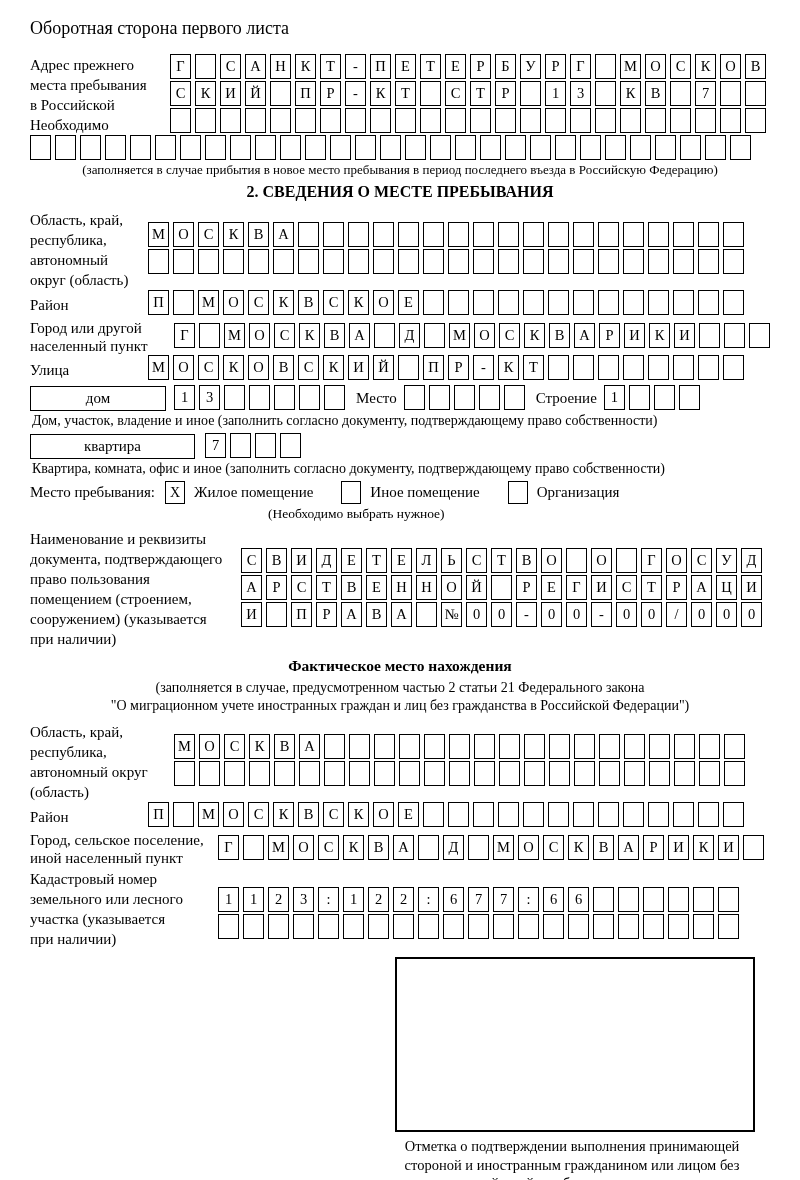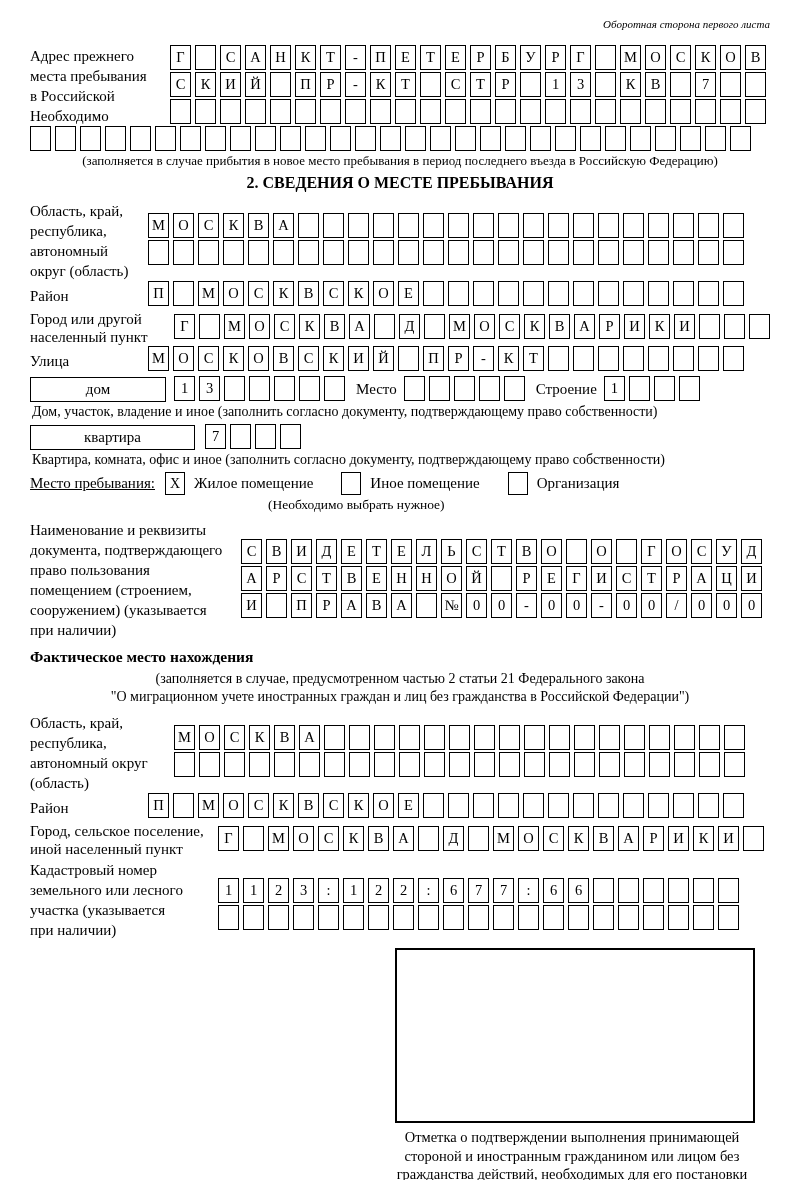--- a/index.html
+++ b/index.html
@@ -2,44 +2,44 @@
 <html><head>
 <meta charset="utf-8">
 <style>
   html,body{margin:0;padding:0;background:#e8e8e8;}
   .page{
     width:800px;height:1180px;background:#ffffff;color:#000;
     font-family:"Liberation Serif","DejaVu Serif",serif;font-size:15px;
     box-sizing:border-box;padding:14px 30px 0 30px;margin:0 auto;
     position:relative;overflow:hidden;
   }
-  .hdr{text-align:right;font-size:11px;margin:4px 0 14px 0;font-style:italic;}
+  .hdr{text-align:left;font-size:18px;margin:4px 0 14px 0;}
   .frow{display:flex;align-items:center;}
   .lbl{flex:none;font-size:15px;line-height:20px;padding-top:2px;}
   .w140{width:140px}.w118{width:118px}.w144{width:144px}.w211{width:211px}.w188{width:188px}
   .boxcol{display:flex;flex-direction:column;}
   .boxrow{display:flex;margin-bottom:2px;height:25px;}
   .cell{
     flex:none;width:21px;height:25px;margin-right:4px;border:1.5px solid #000;
     box-sizing:border-box;display:flex;align-items:center;justify-content:center;
     font-size:14.5px;line-height:1;
   }
   .caption{font-size:13px;text-align:center;line-height:16px;margin:2px 0 3px 0;}
   .h2{font-weight:bold;text-align:center;font-size:16px;margin:5px 0 7px 0;}
-  .h3{font-weight:bold;text-align:left;font-size:15.5px;margin:8px 0 4px 0;}
+  .h3{font-weight:bold;text-align:center;font-size:15.5px;margin:8px 0 4px 0;}
   .ccap{font-size:14px;text-align:center;line-height:18px;margin-bottom:5px;}
   .widebox{flex:none;border:1.5px solid #000;height:25px;box-sizing:border-box;
     display:flex;align-items:center;justify-content:center;font-size:15px;}
   .wb170{width:136px}.wb165{width:165px}
   .inl{font-size:15px;align-self:center;padding:0 7px;line-height:25px;}
   .leftcap{font-size:14px;margin:1px 0 4px 2px;}
   .chk{flex:none;width:20px;height:23px;border:1.5px solid #000;box-sizing:border-box;
     display:flex;align-items:center;justify-content:center;font-size:14px;align-self:center;}
   .resid{margin:3px 0 2px 0;}
-  .reslbl{align-self:center;padding-right:10px;text-decoration:underline;}
+  .reslbl{align-self:center;padding-right:10px;}
   .optlbl{align-self:center;padding:0 28px 0 9px;}
   .hint{font-size:13.5px;margin:0 0 5px 238px;}
   .mt12{margin-top:12px;}
   .markbox{width:360px;height:175px;border:2px solid #000;box-sizing:border-box;
     margin:8px 0 0 365px;}
   .markcap{width:440px;margin:5px 0 0 322px;text-align:center;font-size:14.5px;line-height:18.5px;}
 </style>
 </head>
 <body>
 

